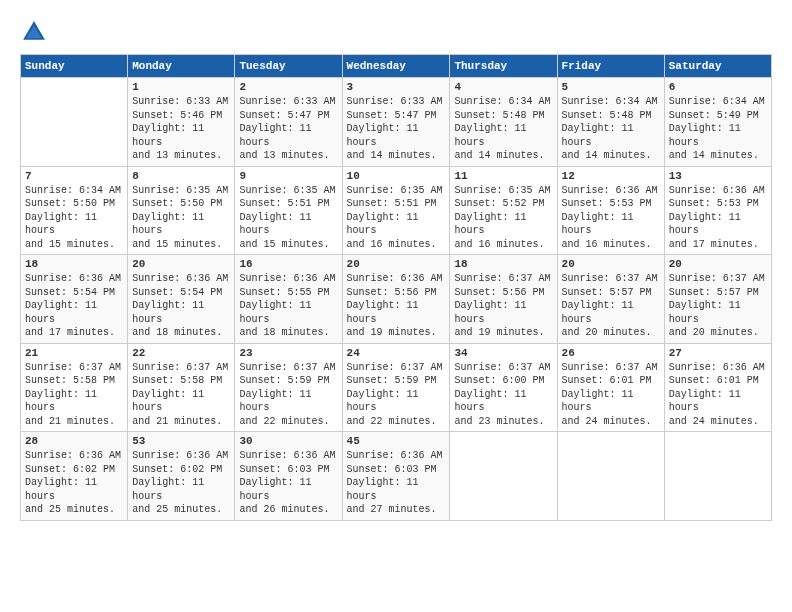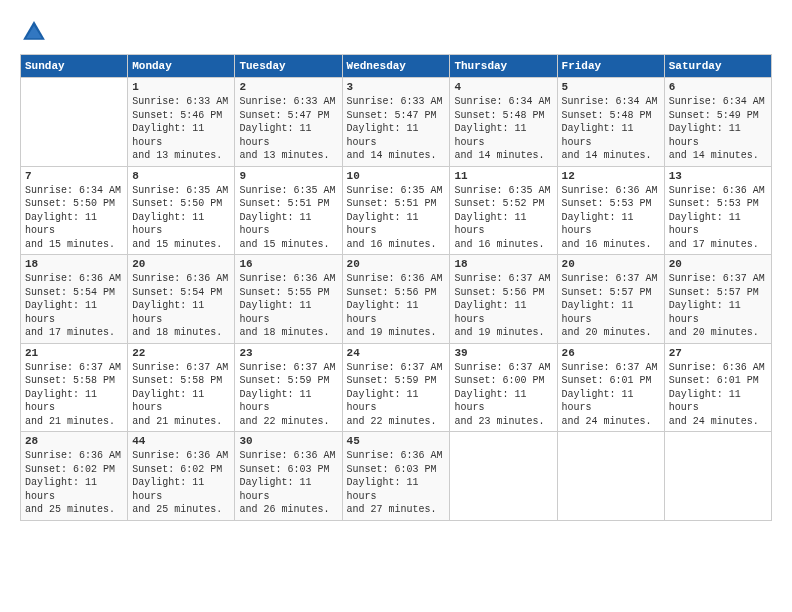--- a/index.html
+++ b/index.html
@@ -307,21 +307,21 @@
 and 22 minutes.</div>
           </td>
           <td>
             <span class="day-num">24</span>
             <div class="day-info" style="white-space: pre-line;">Sunrise: 6:37 AM
 Sunset: 5:59 PM
 Daylight: 11 hours
 and 22 minutes.</div>
           </td>
           <td>
-            <span class="day-num">39</span>
+            <span class="day-num">34</span>
             <div class="day-info" style="white-space: pre-line;">Sunrise: 6:37 AM
 Sunset: 6:00 PM
 Daylight: 11 hours
 and 23 minutes.</div>
           </td>
           <td>
             <span class="day-num">26</span>
             <div class="day-info" style="white-space: pre-line;">Sunrise: 6:37 AM
 Sunset: 6:01 PM
 Daylight: 11 hours
@@ -337,21 +337,21 @@
         </tr>
         <tr>
           <td>
             <span class="day-num">28</span>
             <div class="day-info" style="white-space: pre-line;">Sunrise: 6:36 AM
 Sunset: 6:02 PM
 Daylight: 11 hours
 and 25 minutes.</div>
           </td>
           <td>
-            <span class="day-num">44</span>
+            <span class="day-num">53</span>
             <div class="day-info" style="white-space: pre-line;">Sunrise: 6:36 AM
 Sunset: 6:02 PM
 Daylight: 11 hours
 and 25 minutes.</div>
           </td>
           <td>
             <span class="day-num">30</span>
             <div class="day-info" style="white-space: pre-line;">Sunrise: 6:36 AM
 Sunset: 6:03 PM
 Daylight: 11 hours

